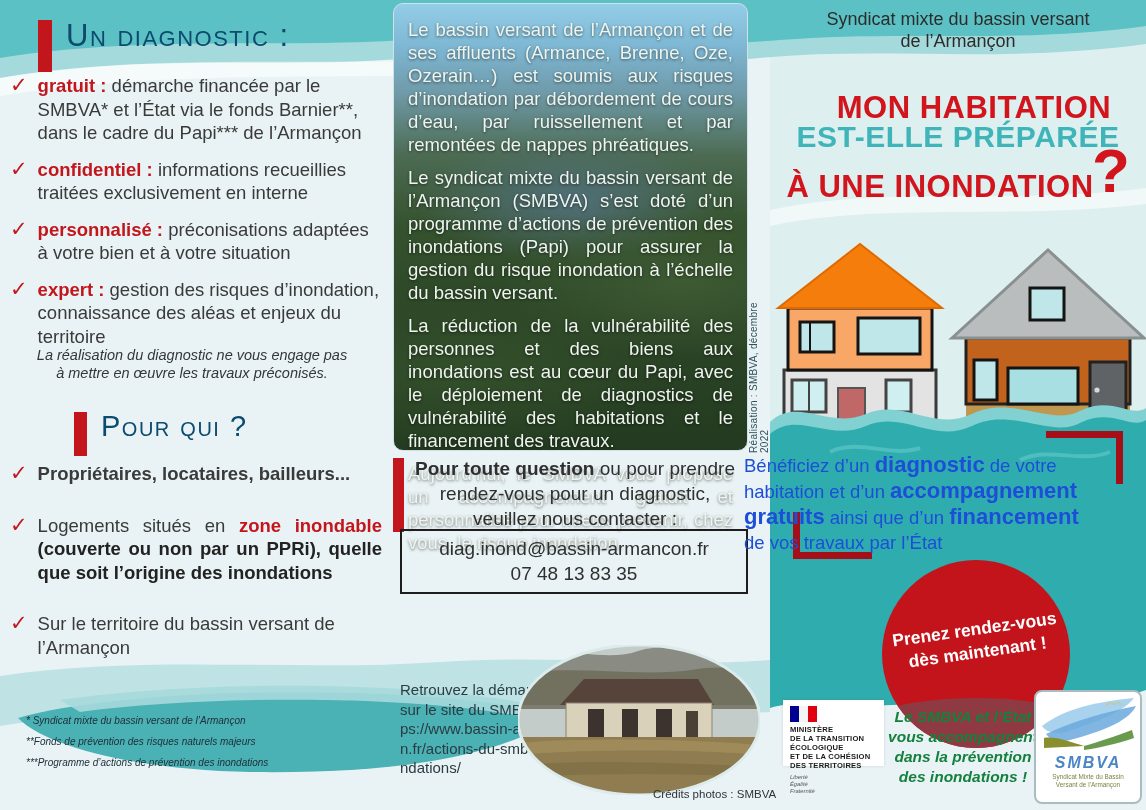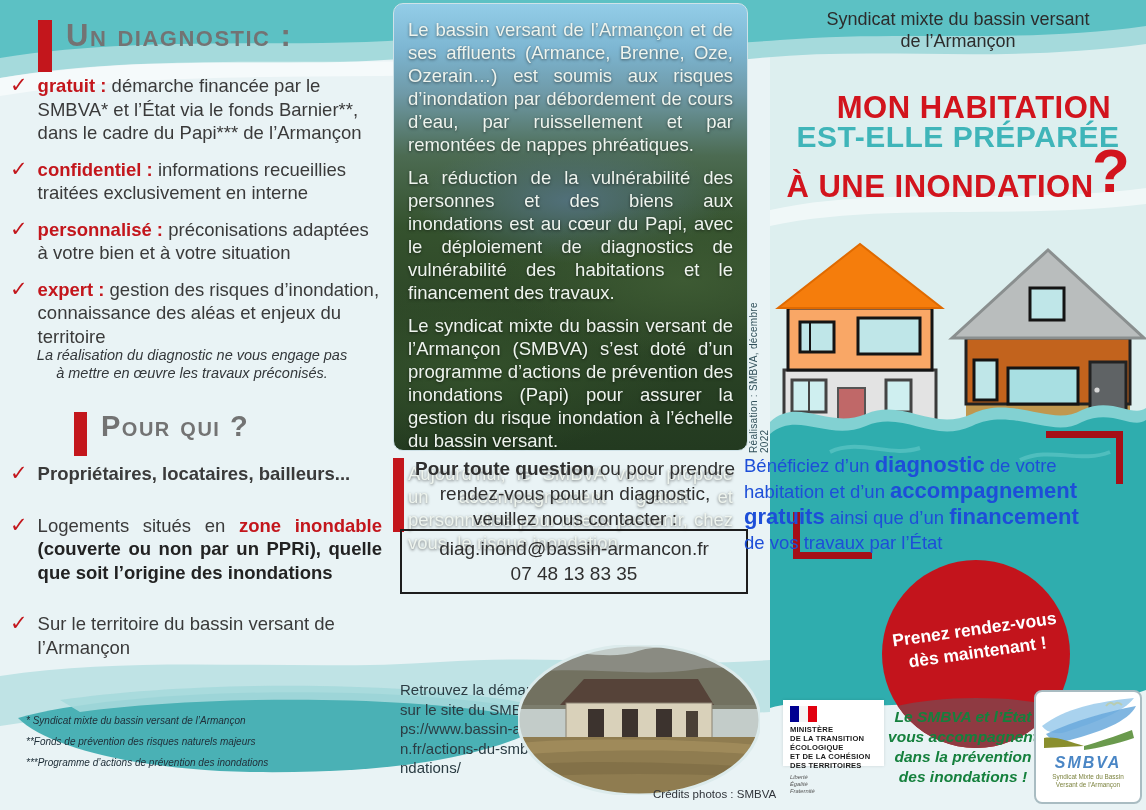--- a/index.html
+++ b/index.html
@@ -6,22 +6,22 @@
   html,body{margin:0;padding:0;background:#cfd8da;}
   .page{position:relative;width:1146px;height:810px;background:#e9f3f5;overflow:hidden;
         font-family:"Liberation Sans","DejaVu Sans",sans-serif;color:#2b2b2b;}
   .abs{position:absolute;}
   svg{display:block;}
 
   
   .h-row{position:absolute;display:flex;align-items:flex-start;gap:14px;}
   .redbar{width:14px;height:52px;background:#c3161c;}
   .redbar.small{width:13px;height:44px;}
-  .sc-title{font-variant:small-caps;font-weight:700;font-size:31px;letter-spacing:1.5px;
-            color:#737373;line-height:1.0;margin:0;}
+  .sc-title{font-variant:small-caps;font-weight:400;font-size:31px;letter-spacing:1.5px;
+            color:#0c4a6e;line-height:1.0;margin:0;}
 
   
   .checklist{list-style:none;margin:0;padding:0;}
   .checklist li{display:flex;gap:10px;margin-bottom:13px;}
   .chk{color:#c3161c;font-weight:800;font-size:21px;line-height:22px;flex:0 0 16px;}
   .checklist p{margin:0;font-size:18.5px;line-height:23.5px;color:#3a3a3a;}
   .kw{color:#c3161c;font-weight:700;}
   .bold{font-weight:700;color:#222;}
   .just{text-align:justify;}
   .note{position:absolute;left:34px;top:346px;width:316px;margin:0;text-align:center;
@@ -164,22 +164,22 @@
     <div class="footnotes">
       <div>* Syndicat mixte du bassin versant de l’Armançon</div>
       <div>**Fonds de prévention des risques naturels majeurs</div>
       <div>***Programme d’actions de prévention des inondations</div>
     </div>
   </section>
 
   <section>
     <div class="photo-panel">
       <p>Le bassin versant de l’Armançon et de ses affluents (Armance, Brenne, Oze, Ozerain…) est soumis aux risques d’inondation par débordement de cours d’eau, par ruissellement et par remontées de nappes phréatiques.</p>
+      <p>Le syndicat mixte du bassin versant de l’Armançon (SMBVA) s’est doté d’un programme d’actions de prévention des inondations (Papi) pour assurer la gestion du risque inondation à l’échelle du bassin versant.</p>
       <p>La réduction de la vulnérabilité des personnes et des biens aux inondations est au cœur du Papi, avec le déploiement de diagnostics de vulnérabilité des habitations et le financement des travaux.</p>
-      <p>Le syndicat mixte du bassin versant de l’Armançon (SMBVA) s’est doté d’un programme d’actions de prévention des inondations (Papi) pour assurer la gestion du risque inondation à l’échelle du bassin versant.</p>
       <p>Aujourd’hui, le SMBVA vous propose un accompagnement gratuit et personnalisé pour mieux prévenir, chez vous, le risque inondation.</p>
     </div>
     <div class="vcaption">Réalisation : SMBVA, décembre 2022</div>
 
     <div class="contact-bar"></div>
     <p class="contact-head"><b>Pour toute question</b><span> ou pour prendre rendez-vous pour un diagnostic, veuillez nous contacter :</span></p>
 
     <div class="contact-box">
       <div>diag.inond@bassin-armancon.fr</div>
       <div>07 48 13 83 35</div>

